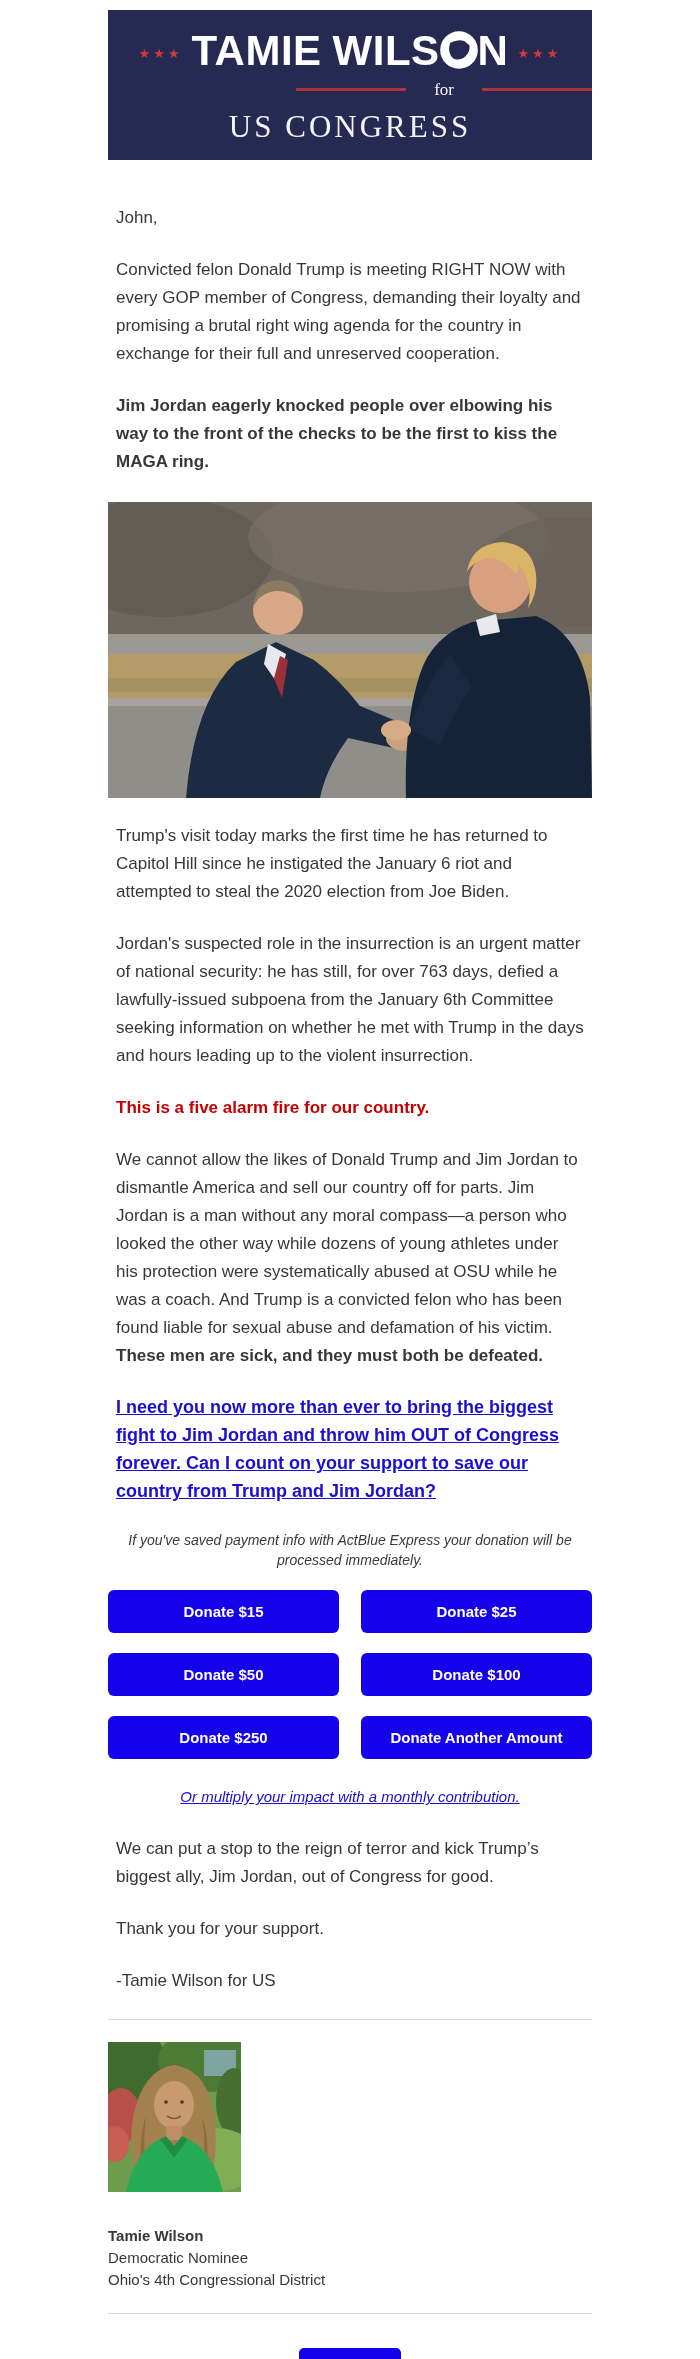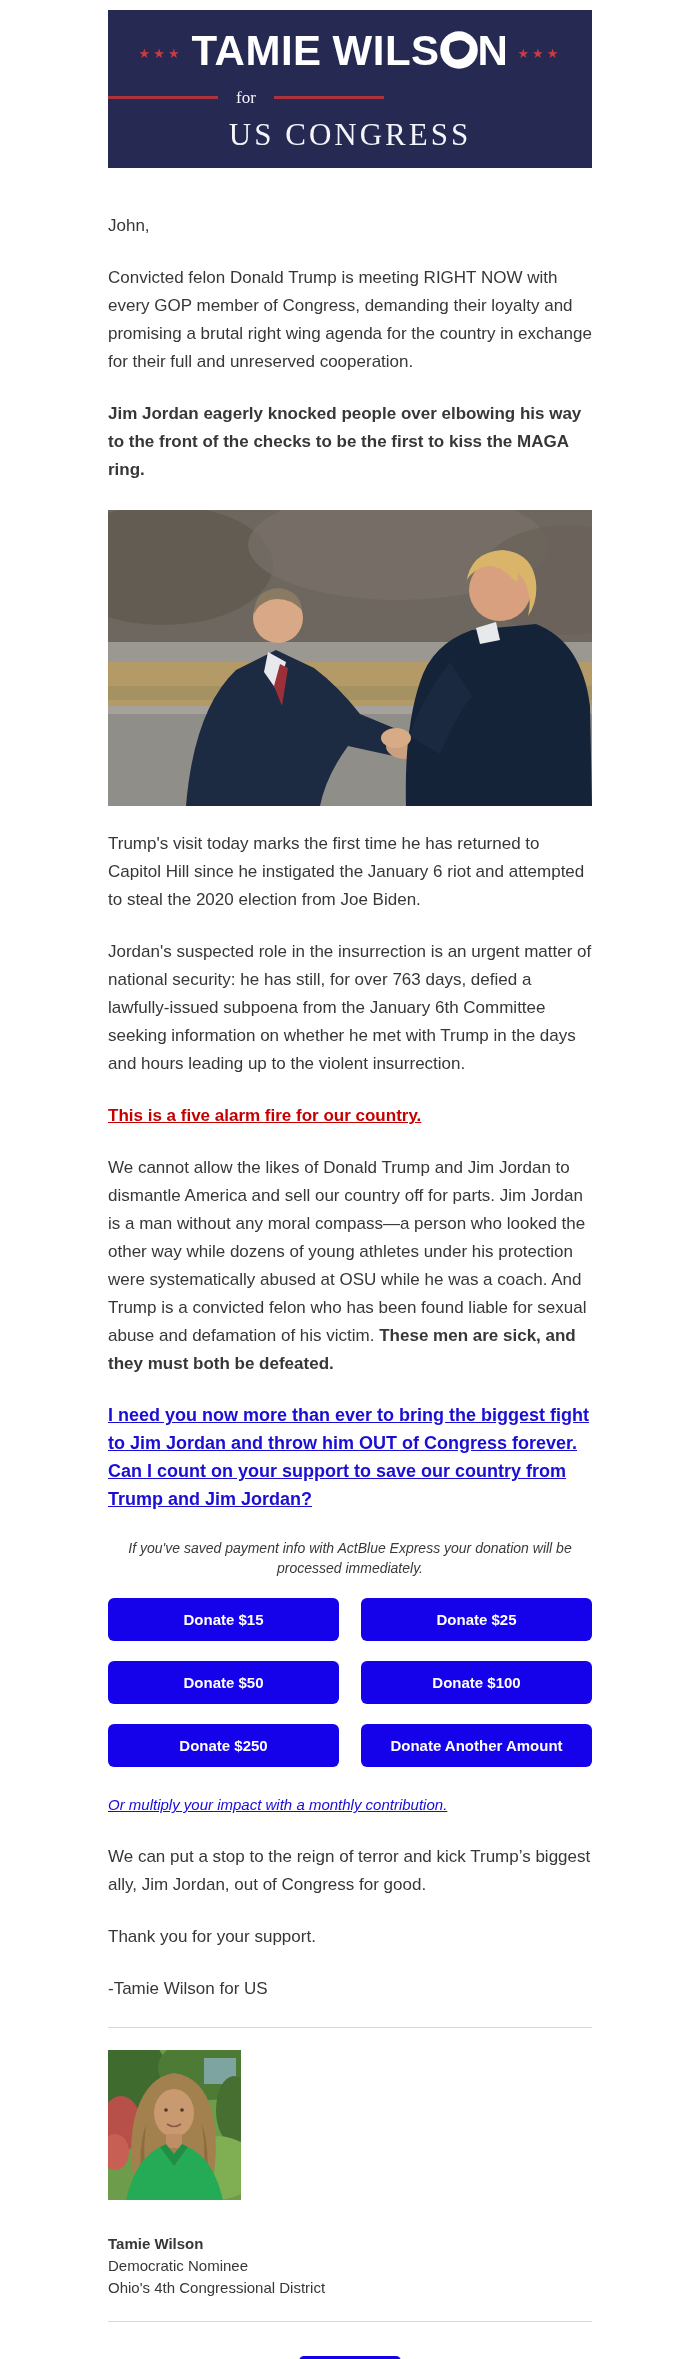--- a/index.html
+++ b/index.html
@@ -15,37 +15,37 @@
   }
   .email{width:700px;padding:10px 0 14px;}
   
   .banner{width:484px;margin:0 auto;background:var(--navy);padding:20px 0 16px;text-align:center;display:block;text-decoration:none;cursor:pointer;}
   .b-row1{display:flex;align-items:center;justify-content:center;gap:9px;}
   .stars{color:var(--star_red);font-size:13px;letter-spacing:3px;line-height:1;padding-top:4px;}
   .b-name{color:#fff;font-weight:bold;font-size:42px;line-height:1;letter-spacing:.5px;display:flex;align-items:center;gap:11px;}
   .b-last{display:inline-flex;align-items:flex-start;}
   .ohio-o{display:inline-flex;margin:0 -1px;}
   .ohio-o svg{width:40px;height:40px;}
-  .b-row2{display:flex;align-items:center;justify-content:flex-start;gap:18px;margin-top:17px;}
+  .b-row2{display:flex;align-items:center;justify-content:flex-end;gap:28px;margin-top:9px;}
   .b-rule{width:110px;height:3px;background:var(--rule_red);}
   .b-for{color:#f4f5fa;font-family:"Liberation Serif","DejaVu Serif",serif;font-size:17px;line-height:1;}
   .b-office{color:#f4f5fa;font-family:"Liberation Serif","DejaVu Serif",serif;font-size:31px;letter-spacing:3px;margin-top:12px;line-height:1.1;}
   
   .content{width:484px;margin:0 auto;font-size:17px;line-height:28px;}
-  .content p{margin:24px 0;}
+  .content p{margin:24px 8px;}
   .greeting{margin-top:44px !important;}
   .b{font-weight:bold;}
-  .alarm{color:var(--alarm_red);font-weight:bold;text-decoration:underline;}
+  .alarm{color:var(--alarm_red);font-weight:bold;}
   .photo{width:484px;height:296px;margin:26px 0 24px;display:block;}
   .photo svg{display:block;width:484px;height:296px;}
   a.cta{color:var(--link_blue);font-weight:bold;text-decoration:underline;font-size:18px;line-height:23px;cursor:pointer;}
   .note{font-style:italic;font-size:14px;line-height:20px;text-align:center;color:#3a3a3a;margin:18px 0 !important;padding:0 8px;}
   .btn-grid{display:grid;grid-template-columns:1fr 1fr;gap:20px 22px;margin:20px 0 24px;}
   .donate-btn{display:block;background:var(--button_blue);color:#ffffff;font-weight:bold;font-size:15px;line-height:17px;text-align:center;padding:13px 4px;border-radius:6px;text-decoration:none;cursor:pointer;}
-  .monthly{text-align:left;margin:24px 0 !important;}
+  .monthly{text-align:center;margin:24px 0 !important;}
   .monthly a{color:var(--link_blue);font-style:italic;font-size:15px;text-decoration:underline;cursor:pointer;}
   hr{border:none;border-top:1px solid var(--hr);margin:22px 0;}
   .sig{display:flex;gap:20px;margin:20px 0;flex-direction:column;}
   .sig-photo{width:133px;height:150px;flex:none;}
   .sig-photo svg{display:block;width:133px;height:150px;}
   .sig-text{padding-top:13px;font-size:15px;line-height:22px;}
   .sig-name{font-weight:bold;}
   
   .footer{text-align:center;}
   .donate-footer{display:inline-block;background:var(--button_blue);color:#fff;font-weight:bold;font-size:12px;line-height:18px;padding:11px 31px;border-radius:5px;text-decoration:none;margin-top:12px;cursor:pointer;}

